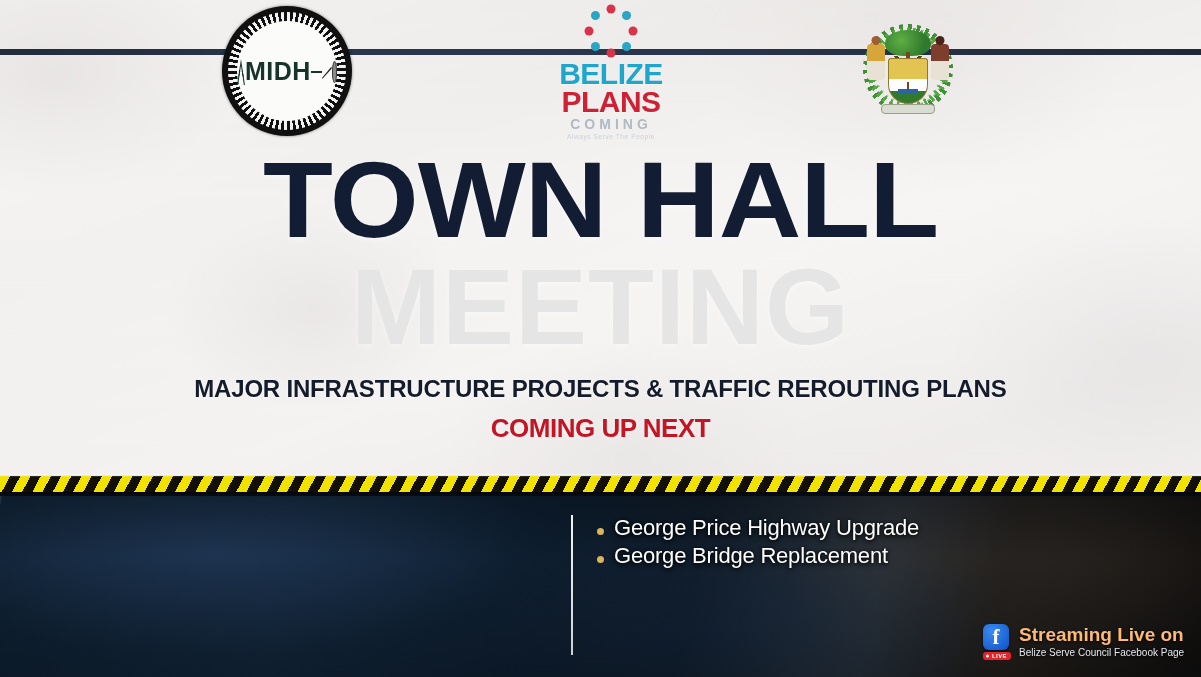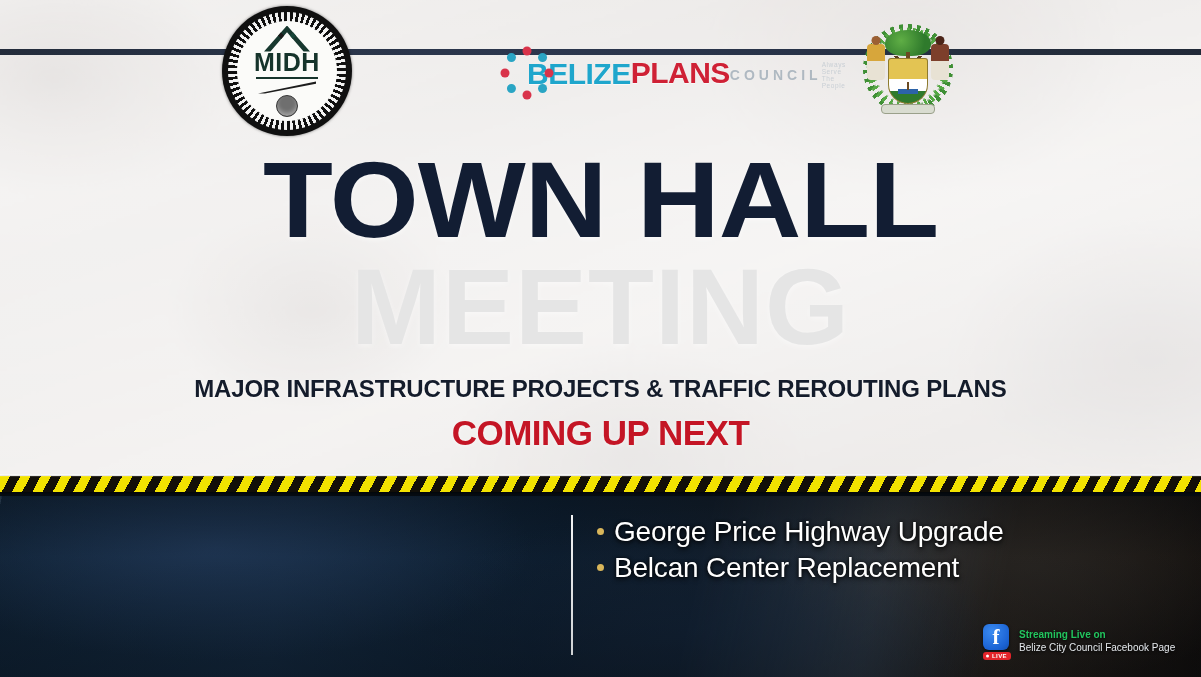--- a/index.html
+++ b/index.html
@@ -67,22 +67,22 @@
     box-shadow:0 0 3px rgba(0,0,0,.5);
   }
   .seal-dots {
     position:absolute; inset:6px; border-radius:50%;
     background:
       repeating-conic-gradient(#f2f2f2 0deg 3deg, #101010 3deg 6deg);
   }
   .seal-inner {
     position:absolute; inset:15px; border-radius:50%;
     background:#fbfbf9;
-    display:flex; flex-direction:column;
-    align-items:center; justify-content:center;
+    display:flex; flex-direction:row;
+    align-items:center; 
   }
   .seal-roof {
     width:46px; height:26px; margin-bottom:-2px;
     background:
       linear-gradient(135deg, rgba(0,0,0,0) 49%, #18463a 49% 58%, rgba(0,0,0,0) 58%),
       linear-gradient(225deg, rgba(0,0,0,0) 49%, #1b1b1b 49% 58%, rgba(0,0,0,0) 58%);
     clip-path:polygon(50% 0, 100% 100%, 86% 100%, 50% 26%, 14% 100%, 0 100%);
     background-color:#17382f;
   }
   .seal-word {
@@ -97,21 +97,21 @@
     clip-path:polygon(0 100%, 100% 14%, 100% 30%, 12% 100%);
   }
   .seal-globe {
     width:22px; height:22px; border-radius:50%;
     background:#6f6f6f; border:1.5px solid #3a3a3a; margin-top:1px;
     box-shadow:inset 0 -3px 4px rgba(255,255,255,.35);
   }
 
   
   #logo-bcc { left:527px; top:4px; width:168px; height:140px;
-    display:flex; align-items:center; }
+    display:flex; flex-direction:column; align-items:center; }
   .bcc-people { position:relative; width:62px; height:54px; margin-bottom:2px; }
   .bcc-people i {
     position:absolute; width:9px; height:9px; border-radius:50%;
     left:50%; top:50%;
   }
   .bcc-belize {
     font-weight:700; font-size:30px; letter-spacing:-.5px;
     color:#1fa6cc; line-height:.95;
     text-shadow:0 1px 0 rgba(255,255,255,.6);
   }
@@ -231,21 +231,21 @@
     font-size:24.5px; letter-spacing:-.2px;
     color:#141c2b;
     white-space:nowrap;
     text-shadow:0 1px 3px rgba(255,255,255,.6);
     transform:scaleX(.98);
   }
   .coming-next {
     margin-top:10px;
     font-family:"Liberation Sans", sans-serif;
     font-weight:700;
-    font-size:35px; letter-spacing:-.5px;
+    font-size:26px; letter-spacing:-.5px;
     color:#c41525;
     white-space:nowrap;
     text-shadow:0 1px 4px rgba(255,255,255,.5);
   }
 
   
   .hazard {
     position:absolute; left:0; top:476px; width:1201px; height:16px;
     background:repeating-linear-gradient(118deg,
       #f2e200 0 9px,
@@ -361,21 +361,21 @@
   }
   .infra-head .hi { color:#ffe414; }
   .bullets {
     margin-top:14px;
     list-style:none;
   }
   .bullets li {
     position:relative;
     padding-left:19px;
     font-family:"Liberation Sans", sans-serif;
-    font-weight:400; font-size:28px; line-height:1.28;
+    font-weight:400; font-size:22px; line-height:1.28;
     color:#ffffff; letter-spacing:-.2px;
     text-shadow:0 2px 5px rgba(0,0,0,.9), 0 0 3px rgba(0,0,0,.75);
     white-space:nowrap;
   }
   .bullets li:before {
     content:""; position:absolute;
     left:2px; top:14px;
     width:7px; height:7px; border-radius:50%;
     background:#d9b65a;
   }
@@ -404,21 +404,21 @@
     line-height:1;
   }
   .live-chip:before {
     content:""; position:absolute; left:3px; top:50%;
     transform:translateY(-50%);
     width:3px; height:3px; border-radius:50%; background:#fff;
   }
   .fb-text { display:flex; flex-direction:column; line-height:1.15; }
   .fb-line1 {
     font-family:"Liberation Sans", sans-serif;
-    font-weight:700; font-size:10px; color:#22c55e;
+    font-weight:700; font-size:19px; color:#fdba74;
     text-shadow:0 1px 3px rgba(0,0,0,.95);
     white-space:nowrap;
   }
   .fb-line2 {
     font-family:"Liberation Sans", sans-serif;
     font-weight:400; font-size:10px; color:#e4e8ec;
     text-shadow:0 1px 3px rgba(0,0,0,.95);
     white-space:nowrap; margin-top:1px;
   }
 </style>
@@ -453,21 +453,21 @@
         <i style="transform:translate(-50%,-50%) rotate(45deg)  translateY(-22px); background:#2aa5c4;"></i>
         <i style="transform:translate(-50%,-50%) rotate(90deg)  translateY(-22px); background:#d9334a;"></i>
         <i style="transform:translate(-50%,-50%) rotate(135deg) translateY(-22px); background:#2aa5c4;"></i>
         <i style="transform:translate(-50%,-50%) rotate(180deg) translateY(-22px); background:#d9334a;"></i>
         <i style="transform:translate(-50%,-50%) rotate(225deg) translateY(-22px); background:#2aa5c4;"></i>
         <i style="transform:translate(-50%,-50%) rotate(270deg) translateY(-22px); background:#d9334a;"></i>
         <i style="transform:translate(-50%,-50%) rotate(315deg) translateY(-22px); background:#2aa5c4;"></i>
       </div>
       <div class="bcc-belize">BELIZE</div>
       <div class="bcc-city">PLANS</div>
-      <div class="bcc-council">COUNCIL</div>
+      <div class="bcc-council">COMING</div>
       <div class="bcc-tag">Always Serve The People</div>
     </div>
 
     <div class="logo" id="logo-coa">
       <div class="coa-wreath"></div>
       <div class="coa-wreath2"></div>
       <div class="coa-center">
         <div class="coa-tree"></div>
         <div class="coa-trunk"></div>
         <div class="coa-axes"></div>
@@ -502,28 +502,28 @@
     <div class="bottom-topline"></div>
   </div>
 
 
   <div class="vert-divider"></div>
 
   <div class="infra-col">
 
     <ul class="bullets">
       <li>George Price Highway Upgrade</li>
-      <li>Belcan Center Replacement</li>
+      <li>George Bridge Replacement</li>
     </ul>
   </div>
 
   <div class="fb-badge">
     <div class="fb-icon-wrap">
       <div class="fb-icon">f</div>
       <div class="live-chip">LIVE</div>
     </div>
     <div class="fb-text">
       <span class="fb-line1">Streaming Live on</span>
-      <span class="fb-line2">Belize City Council Facebook Page</span>
+      <span class="fb-line2">Belize Serve Council Facebook Page</span>
     </div>
   </div>
 
 </div>
 
 </body></html>

